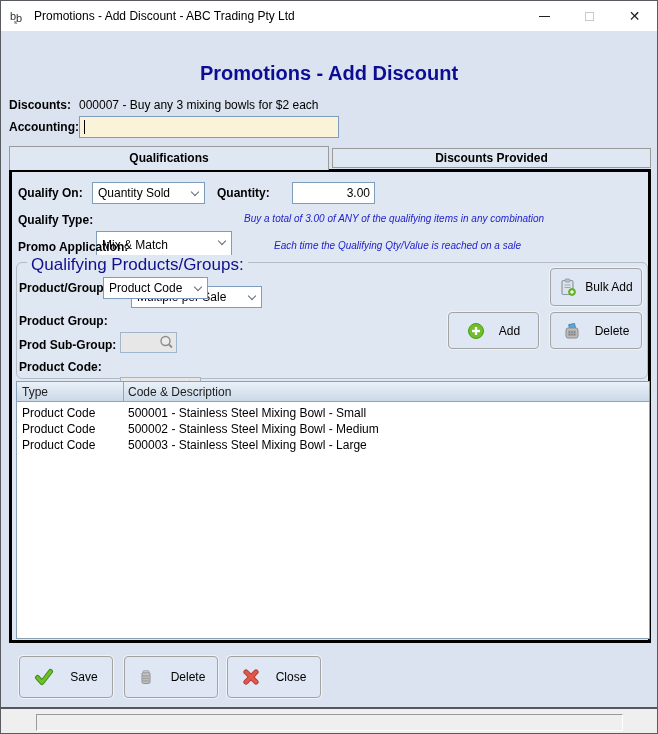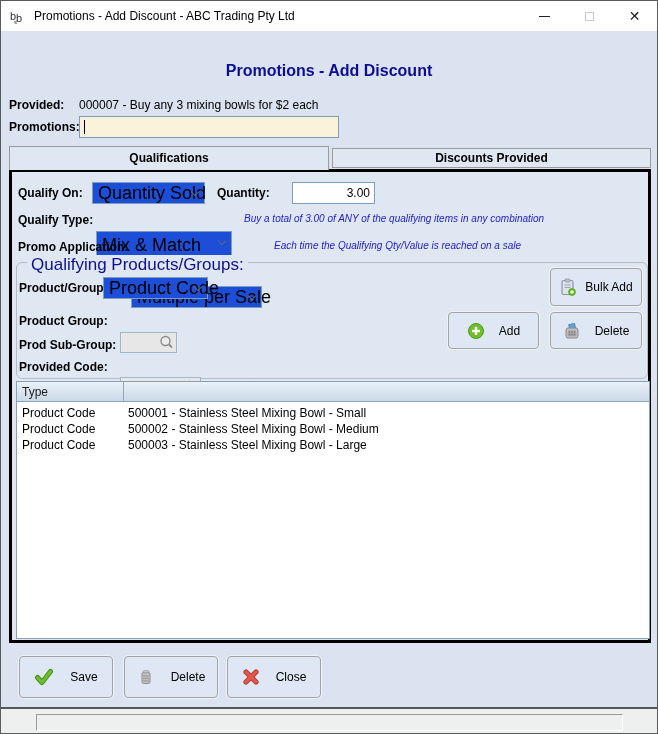--- a/index.html
+++ b/index.html
@@ -12,29 +12,29 @@
   .titlebar .app-ico{margin:0 8px 0 8px;width:17px;height:17px;flex:0 0 auto;}
   .titlebar .ttl{font-size:12px;color:#000;white-space:nowrap;}
   .cap-btns{position:absolute;right:0;top:0;height:30px;display:flex;}
   .cap{width:45px;height:30px;display:flex;align-items:center;justify-content:center;}
   .cap .dash{width:11px;height:1px;background:#222;}
   .cap .sq{width:9px;height:9px;border:1px solid #c9c9c9;}
   .cap.close{font-size:14px;color:#222;}
 
   
   .h1{position:absolute;left:0;top:33px;width:100%;text-align:center;font-size:23px;font-weight:bold;color:#0d0d94;}
-  .h2{position:absolute;left:0;top:61px;width:100%;text-align:center;font-size:16px;font-weight:bold;color:#0d0d94;}
+  .h2{position:absolute;left:0;top:61px;width:100%;text-align:center;font-size:20px;font-weight:bold;color:#0d0d94;}
 
   .lbl{font-weight:bold;font-size:12px;color:#000;white-space:nowrap;}
   .val{font-size:12px;color:#000;white-space:nowrap;}
 
   
   .tinput{border:1px solid #7e9dbc;background:#fff;font-size:12px;padding:0 4px;outline:none;}
   .cream{background:#fbf3d9;}
-  .combo{background:#1d4ed8;border:1px solid #7e9dbc;font-size:18px;display:flex;align-items:center;padding:0 11px 0 5px;position:relative;white-space:nowrap;}
+  .combo{background:#ffffff;border:1px solid #7e9dbc;font-size:12px;display:flex;align-items:center;padding:0 11px 0 5px;position:relative;white-space:nowrap;}
   .chev{position:absolute;right:6px;top:6px;width:6px;height:6px;border-right:1px solid #5a6a7a;border-bottom:1px solid #5a6a7a;transform:rotate(45deg);}
   .sfield{border:1px solid #9fb6cc;background:#e7e7e7;position:relative;}
   .sfield.on{background:#fff;border-color:#7e9dbc;}
   .sfield input{position:absolute;left:0;top:0;width:calc(100% - 18px);height:100%;border:none;background:transparent;font-size:12px;padding:0 3px;outline:none;}
   .mag{position:absolute;right:1px;top:1px;}
 
   
   .tab{position:absolute;font-size:12px;font-weight:bold;text-align:center;background:#dfe7f2;border:1px solid #9b9b9b;}
   .tab.active{left:8px;top:145px;width:320px;height:24px;line-height:22px;border-bottom:none;z-index:3;}
   .tab.inactive{left:331px;top:147px;width:319px;height:20px;line-height:18px;}
@@ -83,24 +83,24 @@
           <div class="sq"></div>
         </div>
       <div class="cap close">
           <span>✕</span>
         </div>
     </div>
   </div>
 
   <div class="h2">Promotions - Add Discount</div>
 
-  <span class="abs lbl" style="left:8px;top:97px;">Provided:</span>
+  <span class="abs lbl" style="left:8px;top:97px;">Discounts:</span>
   <span class="abs val" style="left:78px;top:97px;">000007 - Buy any 3 mixing bowls for $2 each</span>
 
-  <span class="abs lbl" style="left:8px;top:119px;">Promotions:</span>
+  <span class="abs lbl" style="left:8px;top:119px;">Accounting:</span>
   <div class="abs tinput cream" style="left:78px;top:115px;width:260px;height:22px;">
     <div class="caret"></div>
   </div>
 
   <div class="tab active">Qualifications</div>
   <div class="tab inactive">Discounts Provided</div>
 
   <div class="panel">
 
     <span class="abs lbl" style="left:6px;top:14px;">Qualify On:</span>
@@ -143,21 +143,21 @@
       </div>
 
       <span class="abs lbl" style="left:2px;top:75px;">Prod Sub-Group:</span>
       <div class="abs sfield" style="left:103px;top:71px;width:81px;height:21px;">
         <svg class="mag" width="17" height="17" viewBox="0 0 17 17">
           <circle cx="7.5" cy="7" r="4.5" fill="#ececec" stroke="#8c8c8c" stroke-width="1.4"></circle>
           <line x1="11" y1="10.5" x2="14" y2="13.5" stroke="#8c8c8c" stroke-width="1.8"></line>
         </svg>
       </div>
 
-      <span class="abs lbl" style="left:2px;top:97px;">Provided Code:</span>
+      <span class="abs lbl" style="left:2px;top:97px;">Product Code:</span>
       <div class="abs sfield on" style="left:103px;top:93px;width:145px;height:21px;">
         <input value="" style="">
         <svg class="mag" width="17" height="17" viewBox="0 0 17 17">
           <circle cx="7.5" cy="7" r="4.5" fill="#d6ebfa" stroke="#7fa6c8" stroke-width="1.4"></circle>
           <line x1="11" y1="10.5" x2="14" y2="13.5" stroke="#8c8c8c" stroke-width="1.8"></line>
           <rect x="12.5" y="12.5" width="3" height="3" fill="#e8b45a"></rect>
         </svg>
       </div>
 
       <div class="abs btn" style="left:533px;top:5px;width:92px;height:38px;gap:8px;">
@@ -194,20 +194,21 @@
             <circle cx="9" cy="12.5" r="0.7" fill="#777"></circle>
             <circle cx="11.5" cy="12.5" r="0.7" fill="#777"></circle>
         </svg>
         <span>Delete</span>
       </div>
     </div>
 
     <div class="grid">
       <div class="ghead">
         <span class="gc" style="left:0;">Type</span>
+        <span class="gc" style="left:106px;">Code &amp; Description</span>
         <span class="gdiv"></span>
       </div>
       <div class="grow" style="top:23px;">
         <span class="c1">Product Code</span>
         <span class="c2">500001 - Stainless Steel Mixing Bowl - Small</span>
       </div>
       <div class="grow" style="top:39px;">
         <span class="c1">Product Code</span>
         <span class="c2">500002 - Stainless Steel Mixing Bowl - Medium</span>
       </div>

